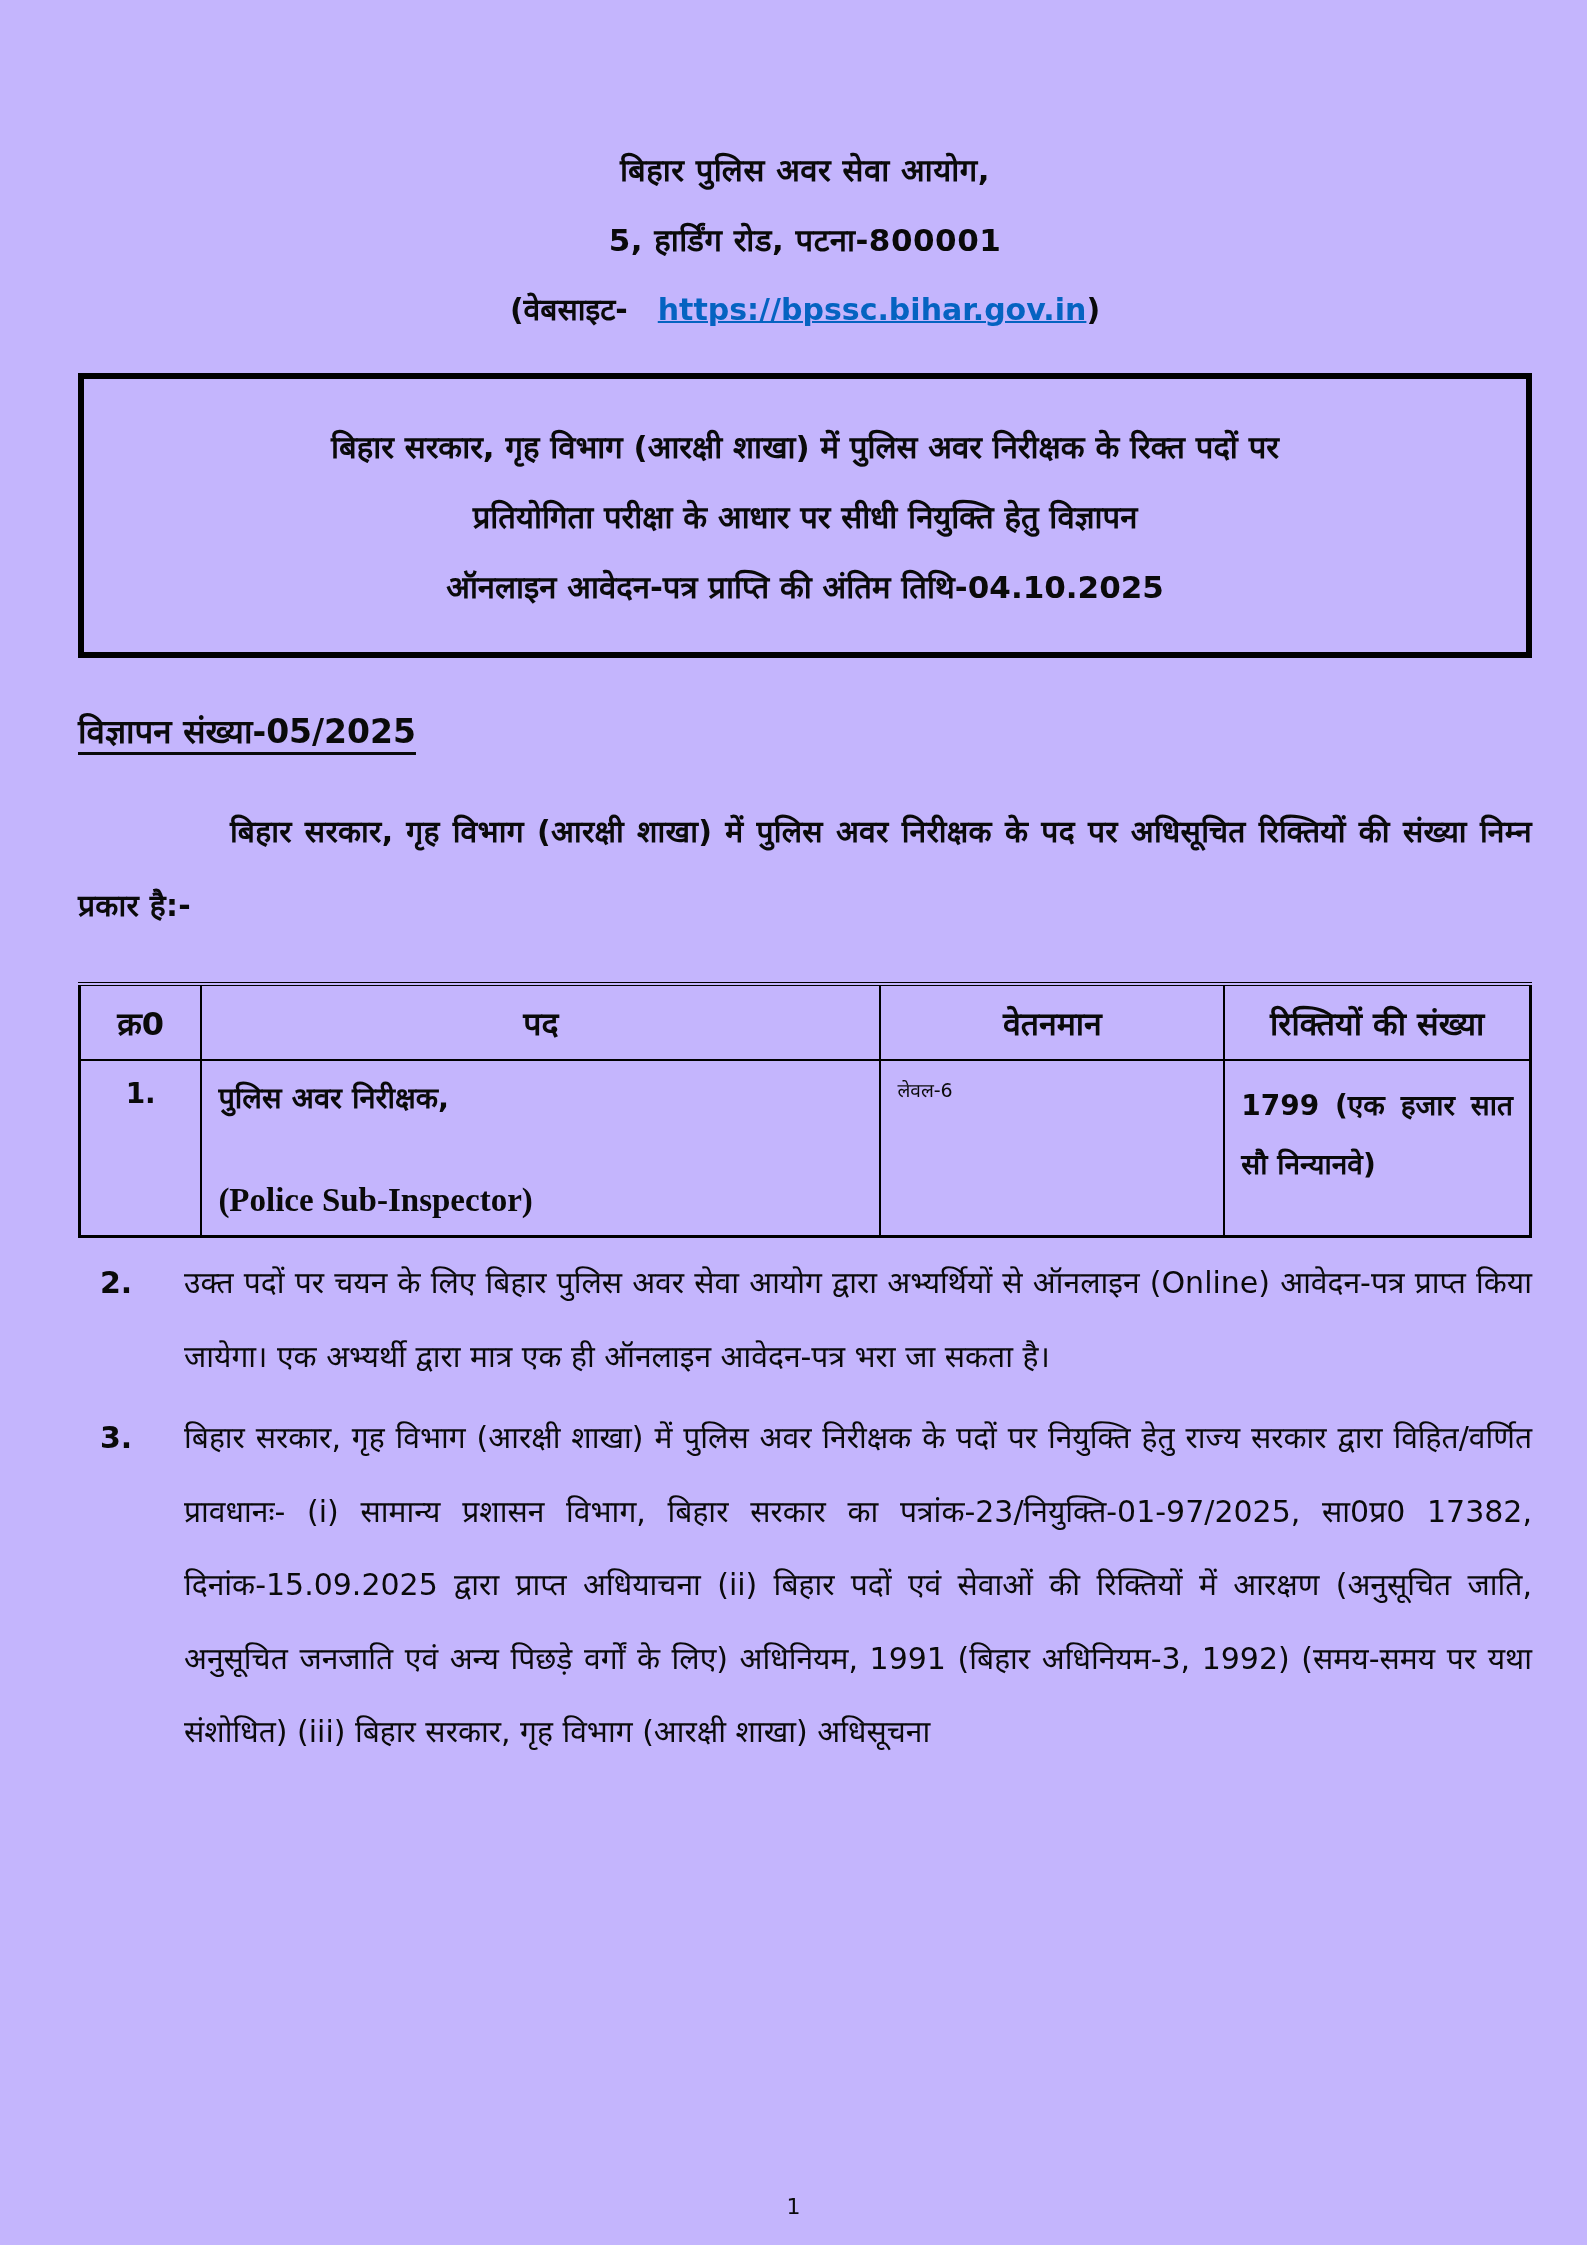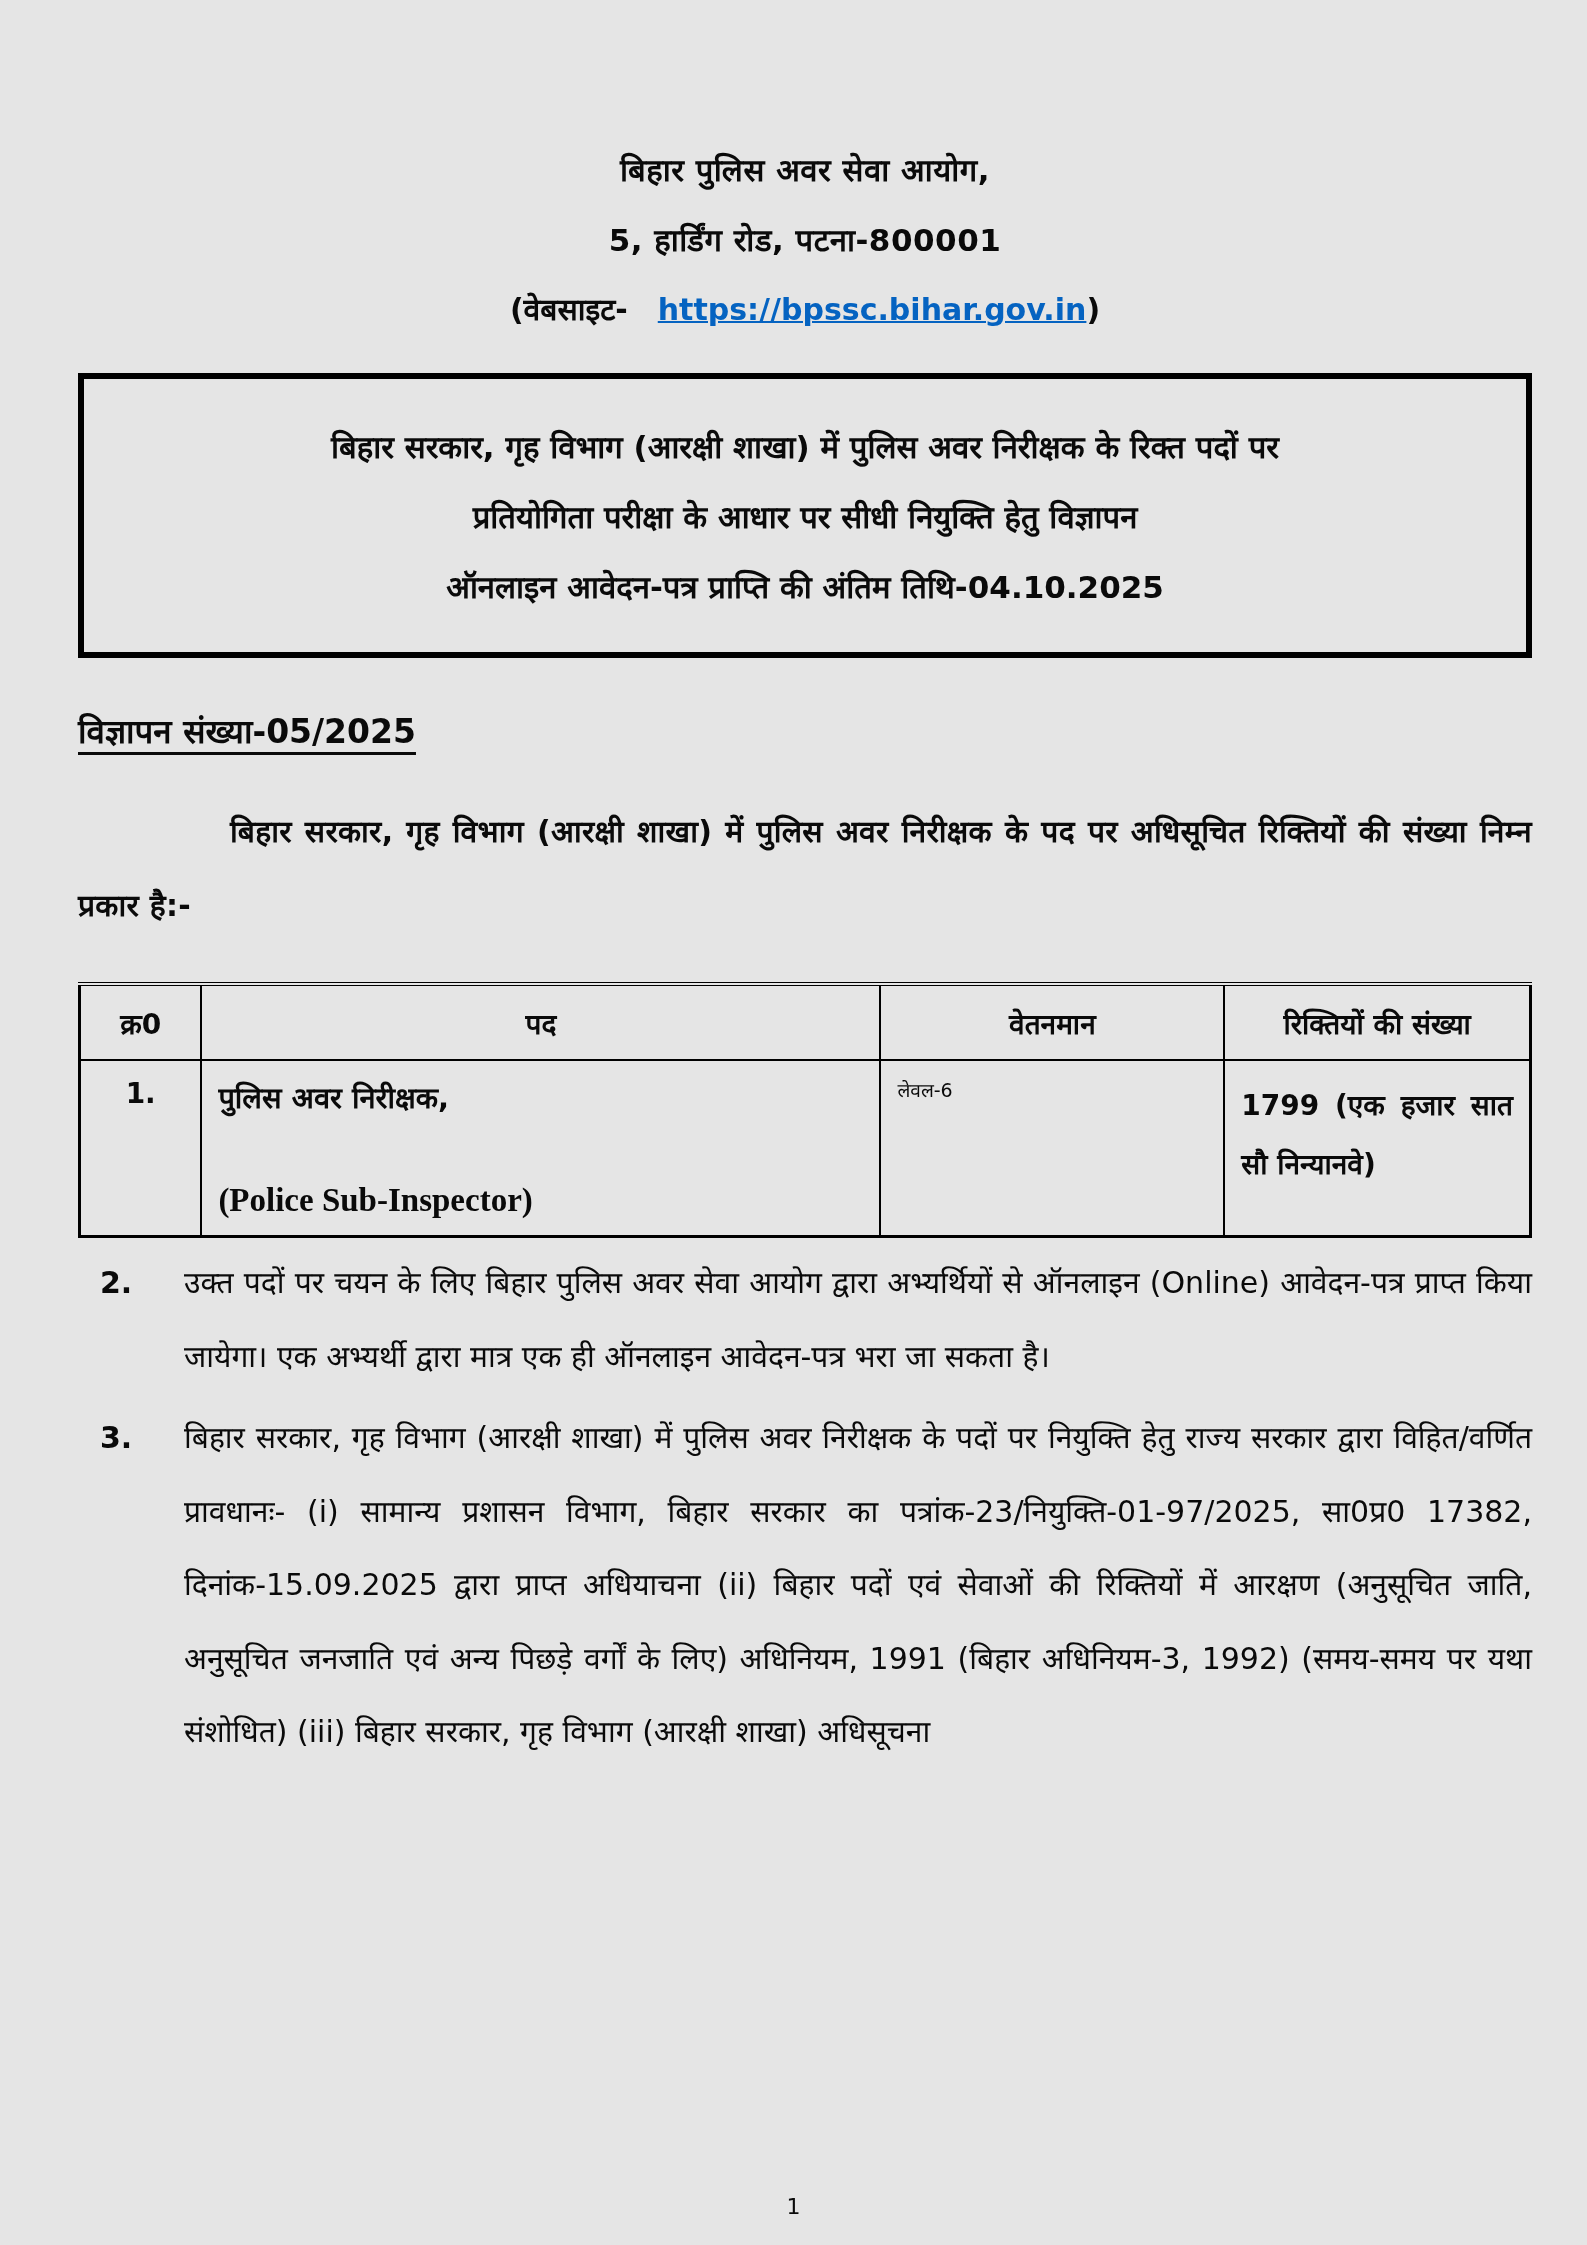--- a/index.html
+++ b/index.html
@@ -7,21 +7,21 @@
   body {
     font-family:"DejaVu Sans", sans-serif;
     color:#0a0a0a;
     -webkit-font-smoothing:antialiased;
   }
   .page {
     position:relative;
     width:1587px;
     height:2245px;
     margin:0 auto;
-    background:#e5e5e5;
+    background:#c4b5fd;
     padding:148px 55px 0 78px;
     overflow:hidden;
   }
 
   
   .doc-header { text-align:center; }
   .org-name { font-size:31px; font-weight:bold; letter-spacing:0.5px; }
   .org-addr { font-size:31px; font-weight:bold; margin-top:28px; letter-spacing:0.5px; }
   .website-line { font-size:30px; font-weight:bold; margin-top:28px; }
   .website-line .prefix { margin-right:14px; }
@@ -68,21 +68,21 @@
     margin-top:40px;
     width:100%;
     border:3px solid #000;
     border-top:4px double #000;
   }
   table.vacancy th, table.vacancy td {
     border:2px solid #000;
     vertical-align:top;
   }
   table.vacancy th {
-    font-size:28px;
+    font-size:32px;
     font-weight:bold;
     text-align:center;
     height:76px;
     vertical-align:middle;
     padding:8px 10px;
   }
   table.vacancy td { height:172px; padding:16px 16px; }
   .col-sno   { width:8.4%; }
   .col-post  { width:46.8%; }
   .col-pay   { width:23.7%; }

